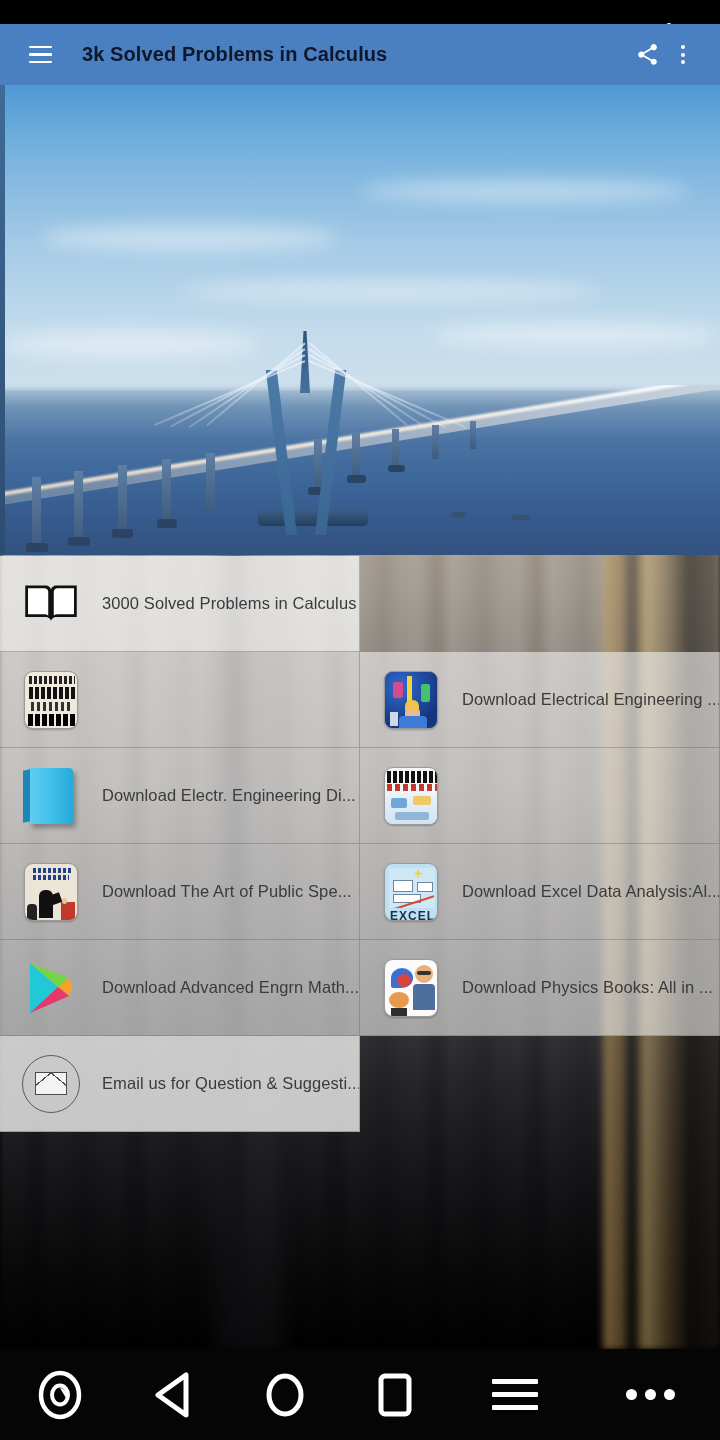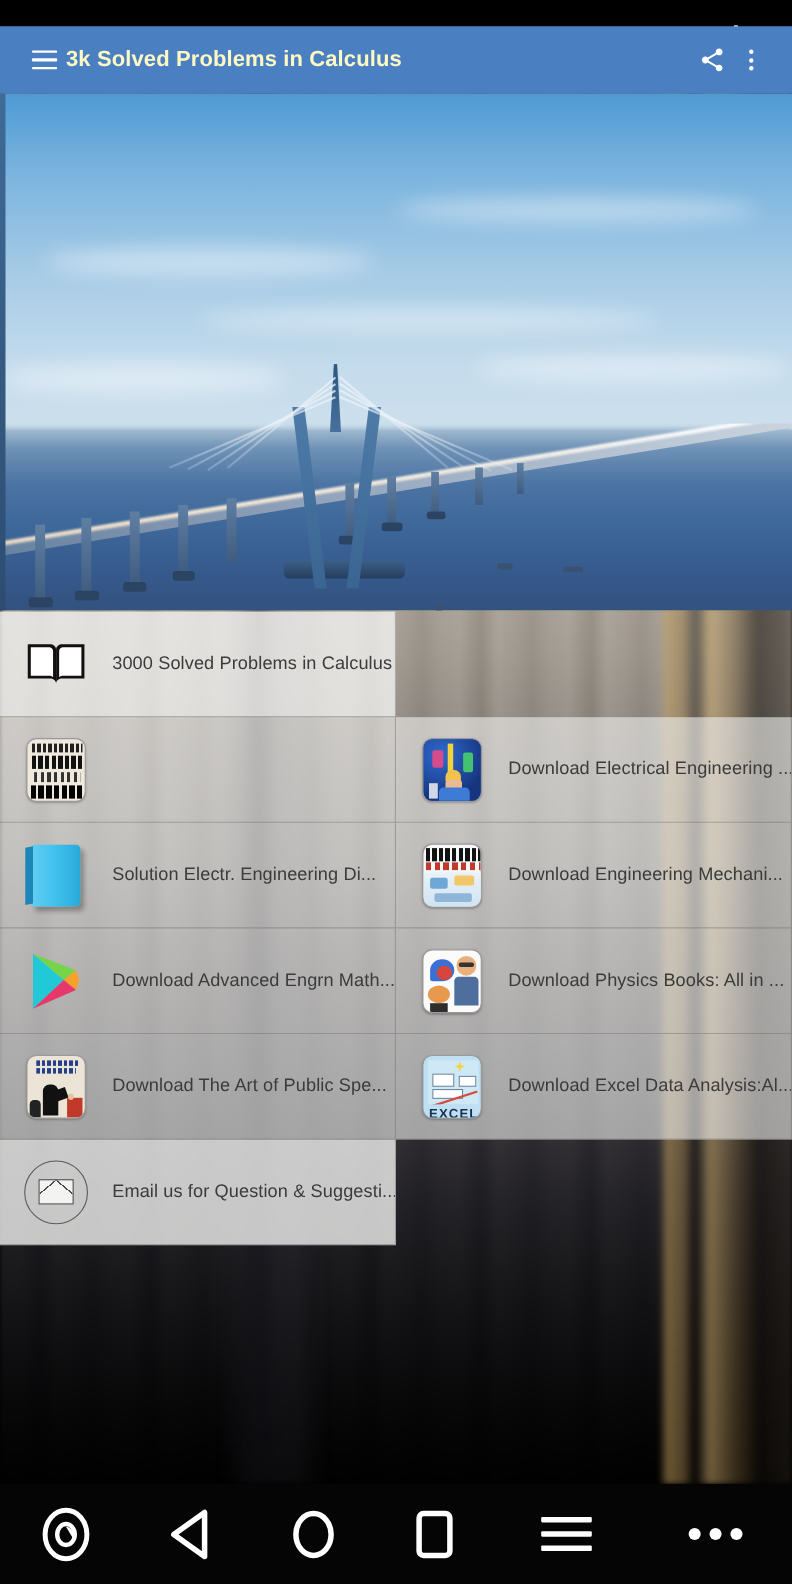--- a/index.html
+++ b/index.html
@@ -64,21 +64,21 @@
 
   
   #appbar{
     position:absolute; left:0; top:24px; width:720px; height:61px;
     background:#4a7fc1; display:flex; align-items:center; padding:0 20px;
   }
   #menu-btn{ width:40px; height:40px; display:flex; flex-direction:column;
     justify-content:center; align-items:center; gap:5px; cursor:pointer; }
   #menu-btn i{ display:block; width:23px; height:2.6px; background:#fff; border-radius:1px; }
   #appbar-title{
-    color:#fef9c3; font-size:20px; font-weight:bold; 
+    color:#0f172a; font-size:20px; font-weight:bold; margin-left:22px;
     white-space:nowrap; letter-spacing:.1px; flex:1;
   }
   #share-btn{ width:38px; height:38px; display:flex; align-items:center; justify-content:center; cursor:pointer; }
   #overflow-btn{ width:34px; height:38px; display:flex; flex-direction:column;
     align-items:center; justify-content:center; gap:3.5px; cursor:pointer; }
   #overflow-btn i{ width:4px; height:4px; background:#fff; border-radius:50%; display:block; }
 
   
   #hero{
     position:absolute; left:0; top:85px; width:720px; height:470px;
@@ -352,62 +352,33 @@
       </span>
       <span class="label">Download Electrical Engineering ...</span>
     </div>
   </div>
 
   <div class="row">
     <div class="cell translucent">
       <span class="ico">
         <span class="bluebook"></span>
       </span>
-      <span class="label">Solution Electr. Engineering Di...</span>
+      <span class="label">Download Electr. Engineering Di...</span>
     </div>
     <div class="cell translucent">
       <span class="ico">
         <span class="tile tile-mech">
           <span class="sc" style="left:2px;top:3px;width:50px;height:12px;background:repeating-linear-gradient(to right,#111 0 4px,transparent 4px 6px);"></span>
           <span class="sc" style="left:2px;top:16px;width:50px;height:7px;background:repeating-linear-gradient(to right,#c0392b 0 5px,transparent 5px 8px);"></span>
           <span class="sc" style="left:0;top:25px;width:54px;height:33px;background:linear-gradient(to bottom,#eaf3fa,#cfe2f0);"></span>
           <span class="sc" style="left:6px;top:30px;width:16px;height:10px;background:#6fa8d8;border-radius:2px;"></span>
           <span class="sc" style="left:28px;top:28px;width:18px;height:9px;background:#f0c869;border-radius:2px;"></span>
           <span class="sc" style="left:10px;top:44px;width:34px;height:8px;background:#8fb6d9;border-radius:2px;"></span>
         </span>
       </span>
-      <span class="label">Download Engineering Mechani...</span>
-    </div>
-  </div>
-
-  <div class="row">
-    <div class="cell translucent">
-      <span class="ico playicon">
-        <svg viewBox="0 0 52 56">
-          <path d="M5 3 L33 27 L5 53 Z" fill="#21c8d6"></path>
-          <path d="M5 3 L33 27 L44 18 Z" fill="#76d44a"></path>
-          <path d="M33 27 L44 18 L47 27 L44 36 Z" fill="#f6a22a"></path>
-          <path d="M5 53 L33 27 L44 36 Z" fill="#e6386b"></path>
-        </svg>
-      </span>
-      <span class="label">Download Advanced Engrn Math...</span>
-    </div>
-    <div class="cell translucent">
-      <span class="ico">
-        <span class="tile tile-phys">
-          <span class="sc" style="left:6px;top:8px;width:22px;height:20px;background:#3b6fd4;border-radius:50% 50% 50% 10%;"></span>
-          <span class="sc" style="left:12px;top:14px;width:14px;height:13px;background:#d9443b;border-radius:50%;"></span>
-          <span class="sc" style="left:30px;top:5px;width:18px;height:18px;background:#e8b07d;border-radius:50%;"></span>
-          <span class="sc" style="left:32px;top:11px;width:14px;height:4px;background:#333;border-radius:2px;"></span>
-          <span class="sc" style="left:28px;top:24px;width:22px;height:26px;background:#4e6f9e;border-radius:4px 4px 0 0;"></span>
-          <span class="sc" style="left:4px;top:32px;width:20px;height:16px;background:#e79a4e;border-radius:50%;"></span>
-          <span class="sc" style="left:6px;top:48px;width:16px;height:9px;background:#2e2e2e;"></span>
-        </span>
-      </span>
-      <span class="label">Download Physics Books: All in ...</span>
     </div>
   </div>
 
   <div class="row">
     <div class="cell translucent">
       <span class="ico">
         <span class="tile tile-speak">
           <span class="sc" style="left:8px;top:4px;width:38px;height:5px;background:repeating-linear-gradient(to right,#24408a 0 3px,transparent 3px 5px);"></span>
           <span class="sc" style="left:8px;top:11px;width:36px;height:5px;background:repeating-linear-gradient(to right,#24408a 0 3px,transparent 3px 5px);"></span>
           <span class="sc" style="left:14px;top:26px;width:14px;height:28px;background:#111;border-radius:6px 6px 0 0;"></span>
@@ -430,20 +401,48 @@
           <span class="sc" style="left:6px;top:38px;width:44px;height:2px;background:#d64a3a;transform:rotate(-18deg);"></span>
           <span class="sc" style="left:3px;top:44px;width:48px;height:14px;background:#bfe0f2;"></span>
           <span class="sc" style="left:5px;top:45px;width:44px;height:13px;font:bold 12px 'Liberation Sans',sans-serif;color:#18314f;letter-spacing:1px;">EXCEL</span>
         </span>
       </span>
       <span class="label">Download Excel Data Analysis:Al...</span>
     </div>
   </div>
 
   <div class="row">
+    <div class="cell translucent">
+      <span class="ico playicon">
+        <svg viewBox="0 0 52 56">
+          <path d="M5 3 L33 27 L5 53 Z" fill="#21c8d6"></path>
+          <path d="M5 3 L33 27 L44 18 Z" fill="#76d44a"></path>
+          <path d="M33 27 L44 18 L47 27 L44 36 Z" fill="#f6a22a"></path>
+          <path d="M5 53 L33 27 L44 36 Z" fill="#e6386b"></path>
+        </svg>
+      </span>
+      <span class="label">Download Advanced Engrn Math...</span>
+    </div>
+    <div class="cell translucent">
+      <span class="ico">
+        <span class="tile tile-phys">
+          <span class="sc" style="left:6px;top:8px;width:22px;height:20px;background:#3b6fd4;border-radius:50% 50% 50% 10%;"></span>
+          <span class="sc" style="left:12px;top:14px;width:14px;height:13px;background:#d9443b;border-radius:50%;"></span>
+          <span class="sc" style="left:30px;top:5px;width:18px;height:18px;background:#e8b07d;border-radius:50%;"></span>
+          <span class="sc" style="left:32px;top:11px;width:14px;height:4px;background:#333;border-radius:2px;"></span>
+          <span class="sc" style="left:28px;top:24px;width:22px;height:26px;background:#4e6f9e;border-radius:4px 4px 0 0;"></span>
+          <span class="sc" style="left:4px;top:32px;width:20px;height:16px;background:#e79a4e;border-radius:50%;"></span>
+          <span class="sc" style="left:6px;top:48px;width:16px;height:9px;background:#2e2e2e;"></span>
+        </span>
+      </span>
+      <span class="label">Download Physics Books: All in ...</span>
+    </div>
+  </div>
+
+  <div class="row">
     <div class="cell">
       <span class="ico">
         <span class="mailcircle">
           <span class="env"></span>
         </span>
       </span>
       <span class="label">Email us for Question &amp; Suggesti...</span>
     </div>
     <div class="cell empty"></div>
   </div>

